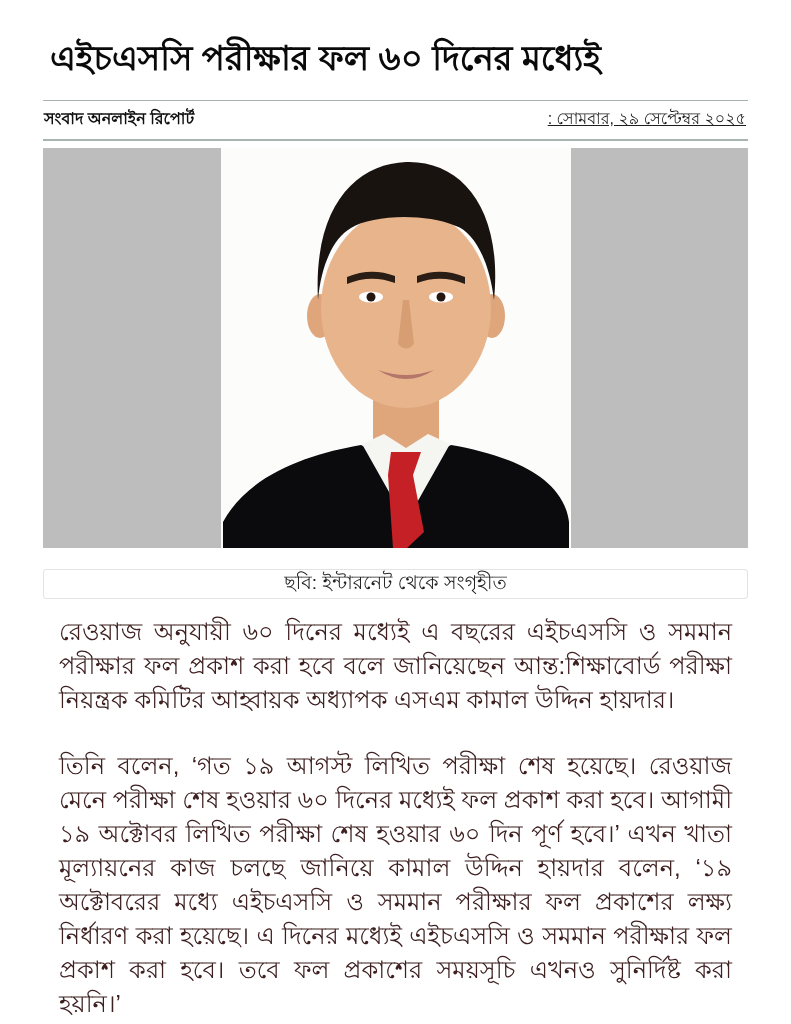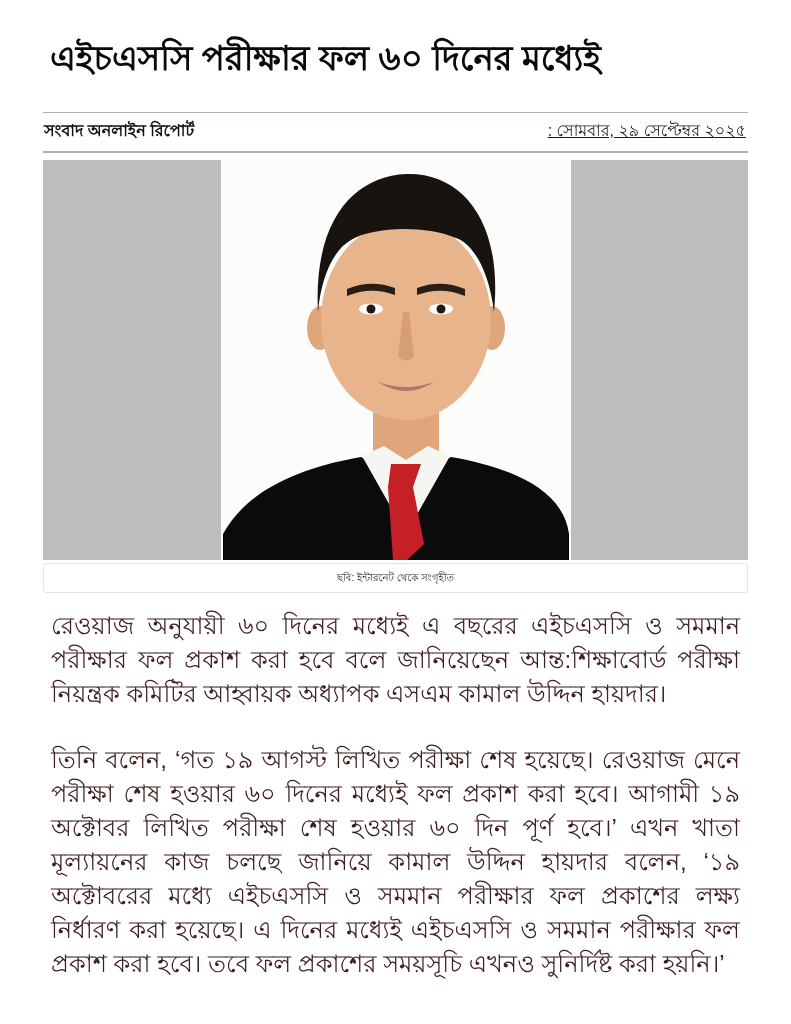--- a/index.html
+++ b/index.html
@@ -16,21 +16,21 @@
   }
   .title {
     font-size: 34px;
     font-weight: 700;
     color: #0a0a0a;
     margin: 6px 0 0 7px;
     line-height: 1.3;
     white-space: nowrap;
   }
   .meta-bar {
-    margin-top: 32px;
+    margin-top: 20px;
     display: flex;
     justify-content: space-between;
     align-items: center;
     border-top: 1px solid #a9b4ae;
     border-bottom: 2px solid #a9b4ae;
     padding: 5px 2px 6px 1px;
   }
   .byline {
     font-weight: 700;
     font-size: 16px;
@@ -50,38 +50,38 @@
     justify-content: center;
     align-items: stretch;
     overflow: hidden;
   }
   .portrait {
     width: 350px;
     height: 400px;
     display: block;
   }
   .caption-card {
-    margin-top: 3px;
+    margin-top: 21px;
     width: 705px;
     height: 30px;
     background: #ffffff;
     border: 1px solid #e3e3e3;
     border-radius: 3px;
     display: flex;
     align-items: center;
     justify-content: center;
-    font-size: 10px;
+    font-size: 19px;
     color: #1f1f1f;
   }
   .body-text {
     color: #3e2021;
     font-size: 24px;
     line-height: 34px;
     text-align: justify;
-    margin: 8px;
+    margin: 16px;
   }
   .para-1 { margin-top: 16px; }
   .para-2 { margin-top: 32px; }
 </style>
 </head>
 <body>
 
 <div class="page">
 
   <h1 class="title">এইচএসসি পরীক্ষার ফল ৬০ দিনের মধ্যেই</h1>

